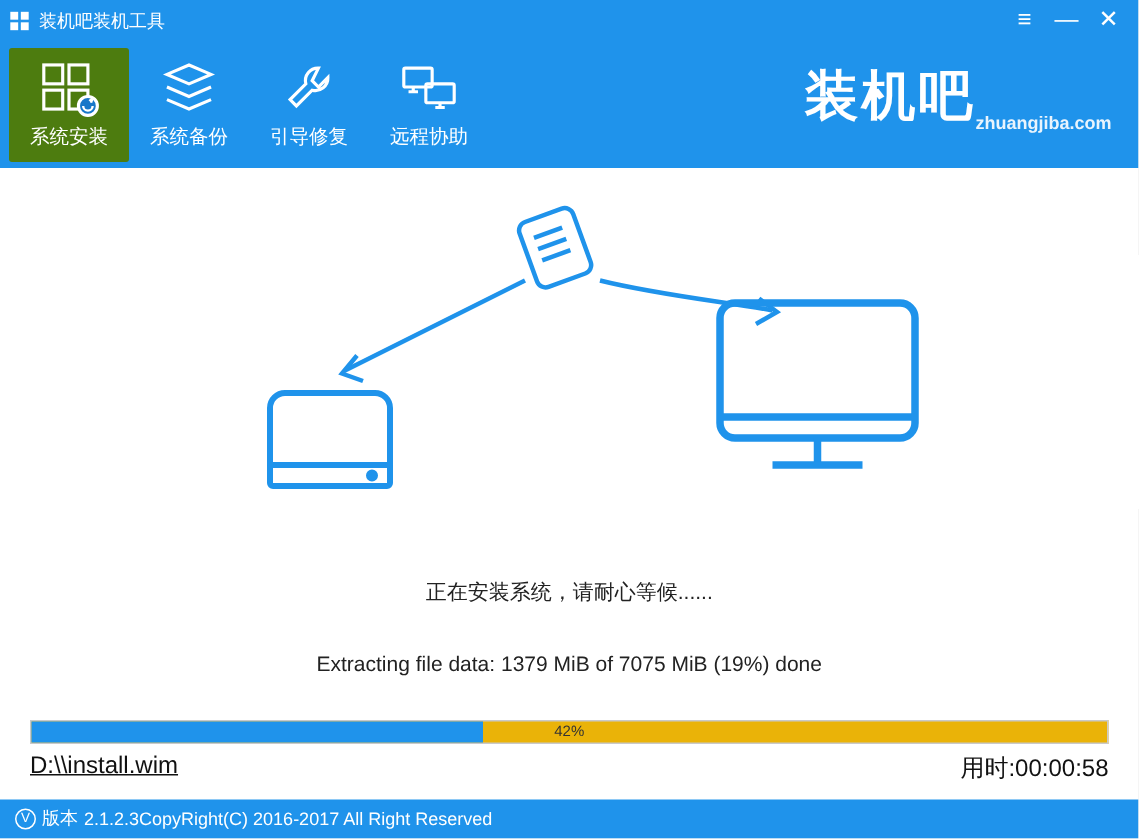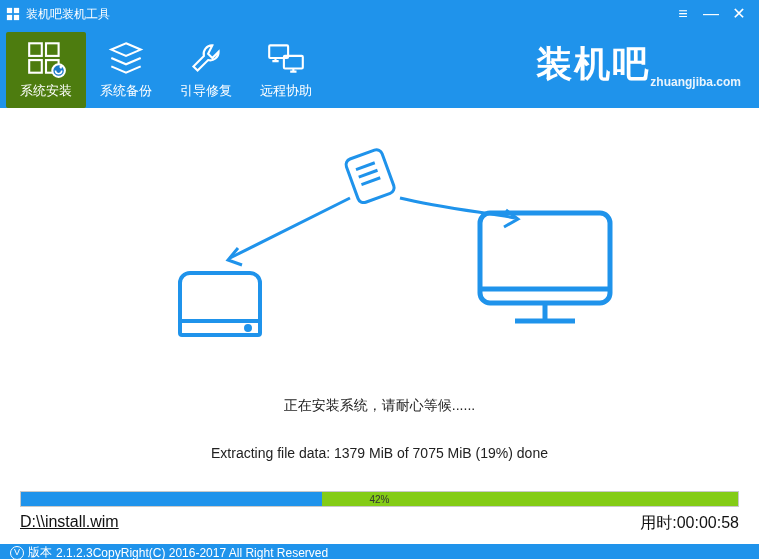--- a/index.html
+++ b/index.html
@@ -49,37 +49,37 @@
     color: #fff;
     padding-top: 8px;
   }
   .brand-name { font-size: 36px; font-weight: 700; letter-spacing: 2px; }
   .brand-url { font-size: 12px; opacity: .9; margin-top: -4px; margin-right: 4px; font-weight: bold; }
 
   .main {
     flex: 1;
     display: flex; flex-direction: column;
     align-items: center;
-    padding: 35px 20px 10px 20px;
+    padding: 20px 20px 10px 20px;
   }
 
   .graphic {
     width: 100%; height: 210px;
     display: flex; align-items: center; justify-content: center;
     position: relative;
   }
   .graphic svg { overflow: visible; }
 
   .status-text { margin-top: 44px; font-size: 14px; color: #222; }
   .extract-text { margin-top: 30px; font-size: 14px; color: #222; }
 
   .progress-wrap { width: 100%; margin-top: 30px; }
   .progress-bar {
     width: 100%; height: 16px;
-    background: #84cc16;
+    background: #eab308;
     border: 1px solid #c9c9c9;
     position: relative;
   }
   .progress-fill {
     height: 100%;
     background: #1f93eb;
   }
   .progress-label {
     position: absolute; left: 50%; top: 50%;
     transform: translate(-50%, -50%);

